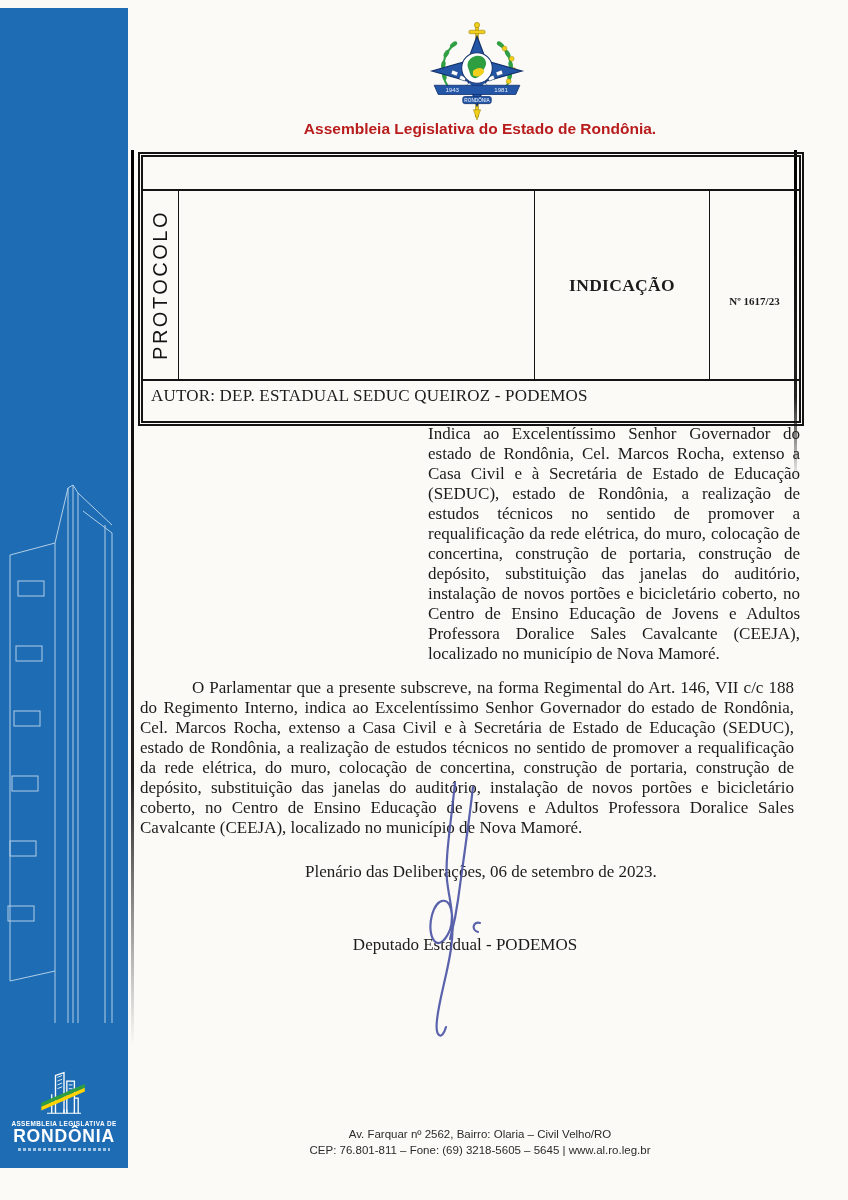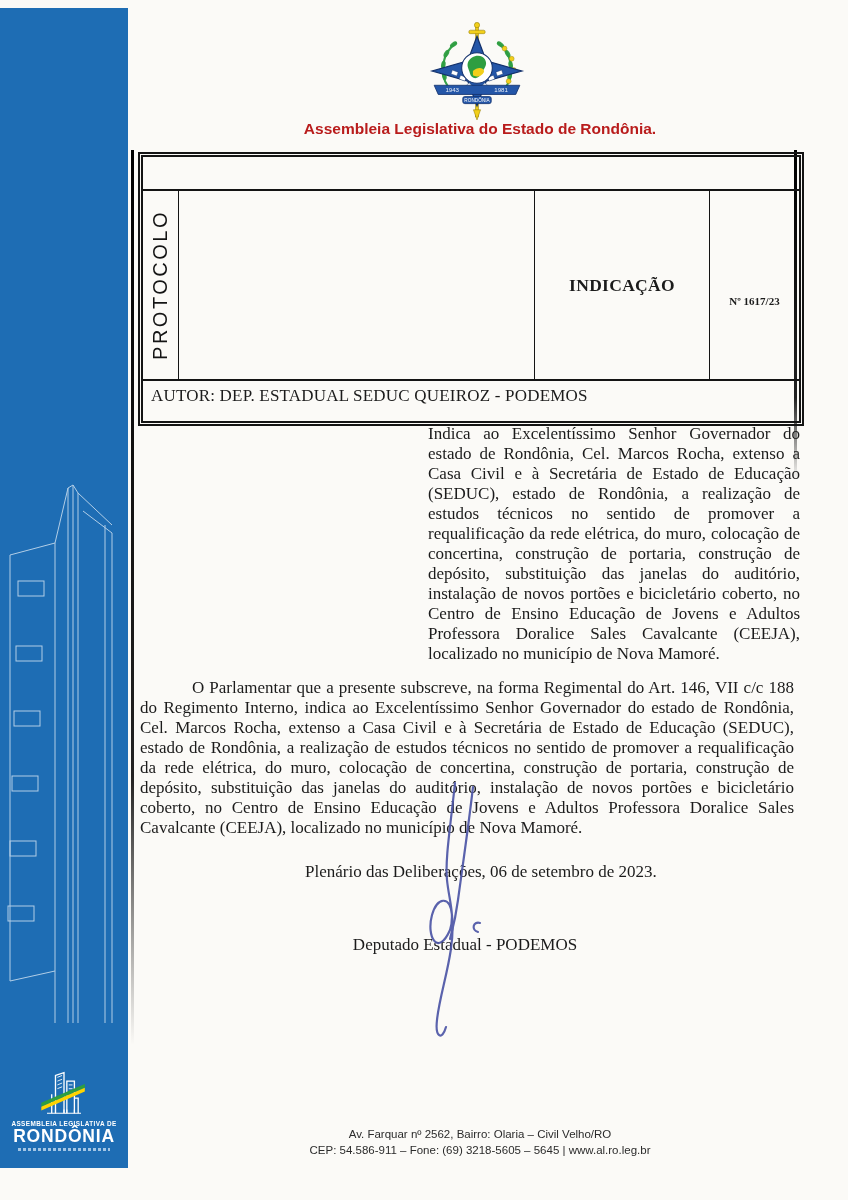--- a/index.html
+++ b/index.html
@@ -193,14 +193,14 @@
 <svg class="abs signature-ink" viewBox="0 0 140 270">
   <g fill="none" stroke="#4d56a6" stroke-width="2.2" stroke-linecap="round" opacity="0.92">
     <path d="M75 8 C70 55 65 85 67 105 C69 125 75 140 70 155 C58 182 46 162 52 140 C57 122 70 120 72 140 C76 176 60 215 57 245 C55 262 62 266 66 252"></path>
     <path d="M93 12 C88 55 82 95 78 125 C75 147 72 156 70 164"></path>
     <path d="M100 148 C93 146 91 155 98 157"></path>
   </g>
 </svg>
 
 <div class="abs footer">
   <div>Av. Farquar nº 2562, Bairro: Olaria – Civil Velho/RO</div>
-  <div>CEP: 54.586-911 – Fone: (69) 3218-5605 – 5645 | www.al.ro.leg.br</div>
+  <div>CEP: 76.801-811 – Fone: (69) 3218-5605 – 5645 | www.al.ro.leg.br</div>
 </div>
 
 </body></html>

